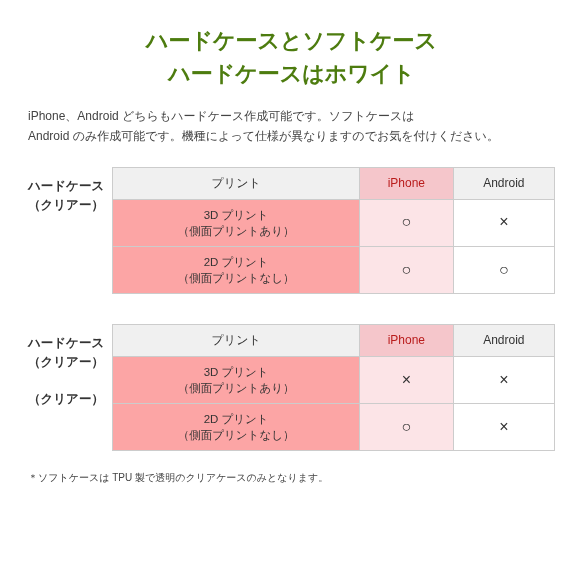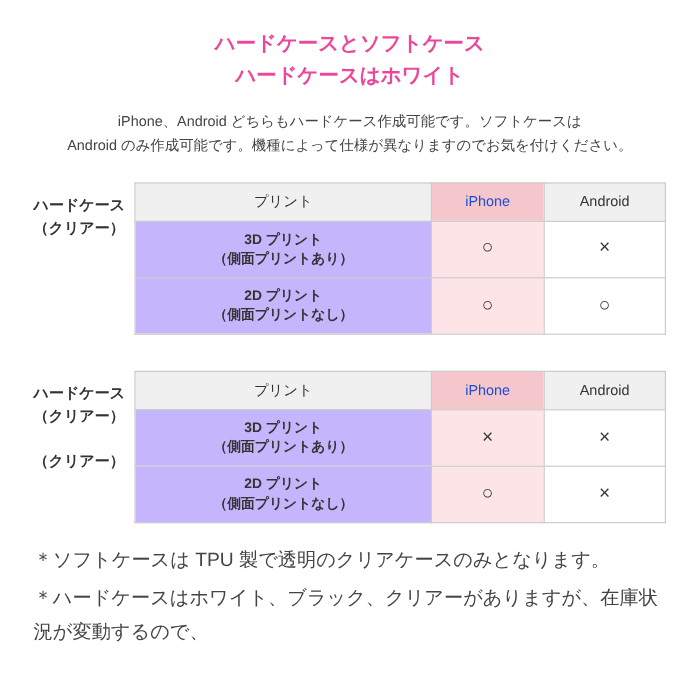--- a/index.html
+++ b/index.html
@@ -8,29 +8,29 @@
       background: #fff;
       width: 583px;
       min-height: 583px;
       padding: 24px 28px;
       font-size: 13px;
       color: #333;
     }
 
     .main-title {
       text-align: center;
-      font-size: 17px;
+      font-size: 22px;
       font-weight: bold;
       line-height: 1.5;
       margin-bottom: 16px;
-      color: #ec4899;
+      color: #4d7c0f;
     }
 
     .subtitle {
-      text-align: center;
+      text-align: left;
       font-size: 12px;
       line-height: 1.7;
       margin-bottom: 20px;
       color: #444;
     }
 
     .section {
       margin-bottom: 18px;
     }
 
@@ -65,50 +65,49 @@
     }
 
     .data-table th {
       background: #f0f0f0;
       font-weight: normal;
       font-size: 12px;
     }
 
     .header-iphone {
       background: #f5c6cb !important;
-      color: #1d4ed8;
+      color: #b91c1c;
       font-weight: bold;
     }
 
     .header-android {
       background: #f0f0f0;
     }
 
     .col-print {
-      background: #c4b5fd;
+      background: #fca5a5;
       font-size: 11.5px;
-      font-weight: bold;
     }
 
     .circle {
       color: #333;
       font-size: 16px;
     }
     .cross {
       color: #333;
       font-size: 16px;
     }
 
     .iphone-col {
       background: #fce4e7;
     }
 
     .footer-notes {
       margin-top: 16px;
-      font-size: 16px;
+      font-size: 10px;
       color: #444;
       line-height: 1.8;
     }
 
     .footer-notes p {
       margin-bottom: 2px;
     }
 
     .spacer {
       height: 12px;
@@ -190,14 +189,13 @@
           <td class="iphone-col"><span class="circle">○</span></td>
           <td><span class="cross">×</span></td>
         </tr>
       </tbody>
     </table>
   </div>
 </div>
 
 <div class="footer-notes">
   <p>＊ソフトケースは TPU 製で透明のクリアケースのみとなります。</p>
-  <p>＊ハードケースはホワイト、ブラック、クリアーがありますが、在庫状況が変動するので、</p>
 </div>
 
 </body></html>

